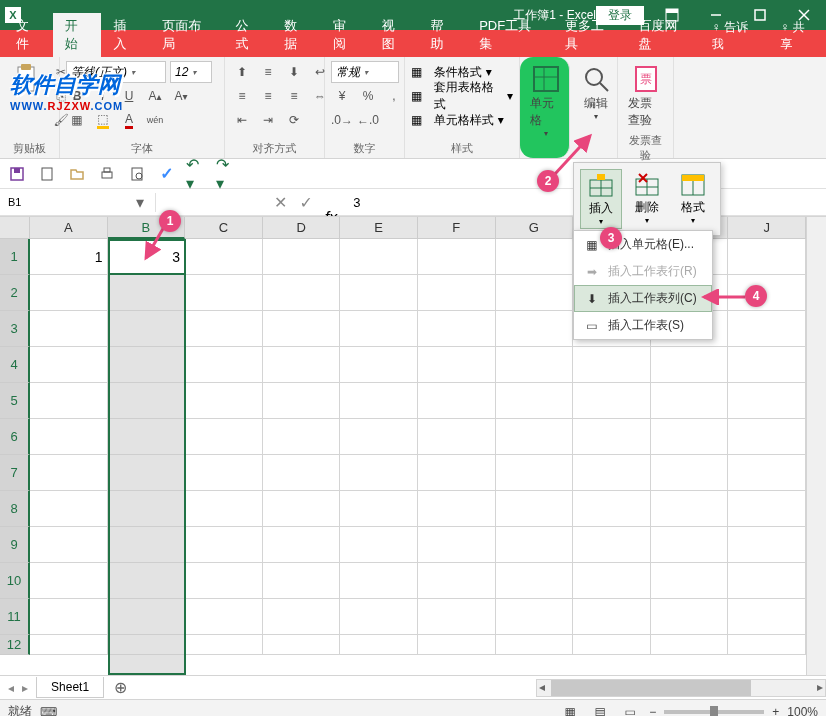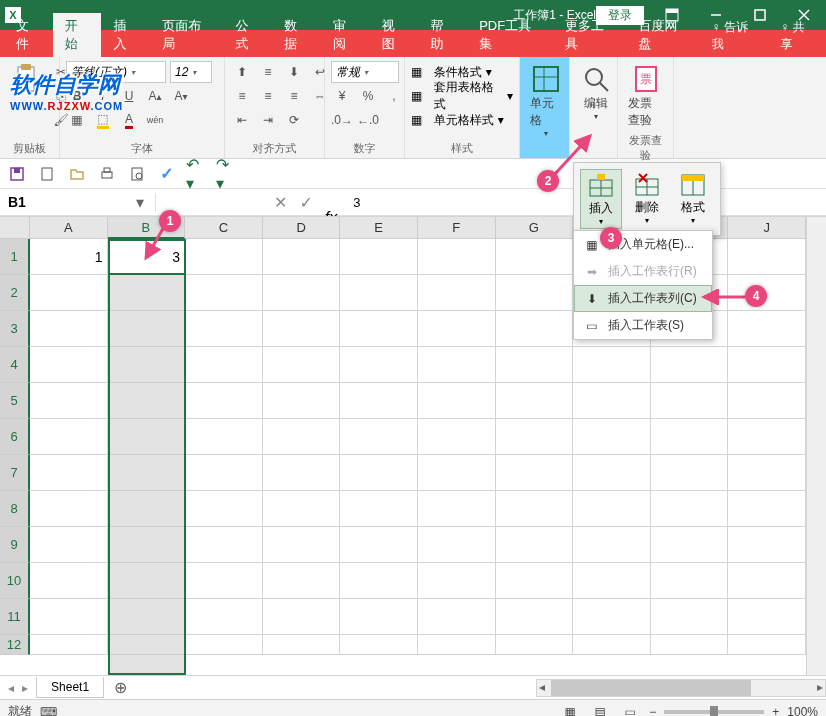--- a/index.html
+++ b/index.html
@@ -42,21 +42,21 @@
 .watermark .en span.b { color: #0055cc; }
 .watermark .en span.r { color: #d00; }
 
 
 .qat { height: 30px; background: #fff; border-bottom: 1px solid #e0e0e0; display: flex; align-items: center; padding: 0 6px; gap: 8px; }
 .qat .qbtn { width: 22px; height: 22px; display: flex; align-items: center; justify-content: center; cursor: pointer; color: #217346; }
 
 
 .fbar { height: 27px; display: flex; align-items: center; border-bottom: 1px solid #e0e0e0; position: relative; }
 .namebox { width: 156px; border-right: 1px solid #e0e0e0; display: flex; align-items: center; position: relative; }
-.namebox input { border: none; outline: none; padding: 0 8px; width: 130px; font-size: 14px; font-weight: bold; }
+.namebox input { border: none; outline: none; padding: 0 8px; width: 130px; font-size: 11px; }
 .namebox .dd { width: 20px; text-align: center; color: #666; cursor: pointer; }
 .fbar .spacer { width: 110px; }
 .fbar .fx-btns { display: flex; gap: 12px; align-items: center; color: #888; padding: 0 8px; }
 .fbar .fx-btns .fx { font-style: italic; color: #000000; margin-top: 32px; }
 .fbar .formula-input { flex: 1; padding: 0 8px; font-size: 13px; }
 
 
 .grid-wrap { position: relative; height: 459px; border-top: 1px solid #d4d4d4; }
 .corner { position: absolute; left: 0; top: 0; width: 30px; height: 22px; background: #e6e6e6; border-right: 1px solid #ccc; border-bottom: 1px solid #ccc; }
 .col-headers { position: absolute; left: 30px; top: 0; right: 20px; height: 22px; display: flex; }
@@ -104,21 +104,21 @@
 .insert-menu .mi .mico { width: 16px; height: 16px; display: flex; align-items: center; justify-content: center; }
 
 
 .badge { position: absolute; width: 22px; height: 22px; border-radius: 50%; background: #e8467c; color: #fff; font-size: 12px; font-weight: bold; display: flex; align-items: center; justify-content: center; z-index: 200; box-shadow: 0 0 4px rgba(0,0,0,0.3); }
 .arrow-svg { position: absolute; z-index: 199; pointer-events: none; }
 
 
 svg { display: block; }
 
 
-.cells-group-btn { background: #7dd3fc; }
+.cells-group-btn { background: #22c55e; border-radius: 13px; }
 </style>
 </head>
 <body>
 
 <div class="titlebar">
   <div class="app-icon">
     <svg width="16" height="16" viewBox="0 0 16 16">
         <rect width="16" height="16" fill="#fff"></rect>
         <text x="8" y="12" text-anchor="middle" fill="#217346" font-size="11" font-weight="bold">X</text>
       </svg>

